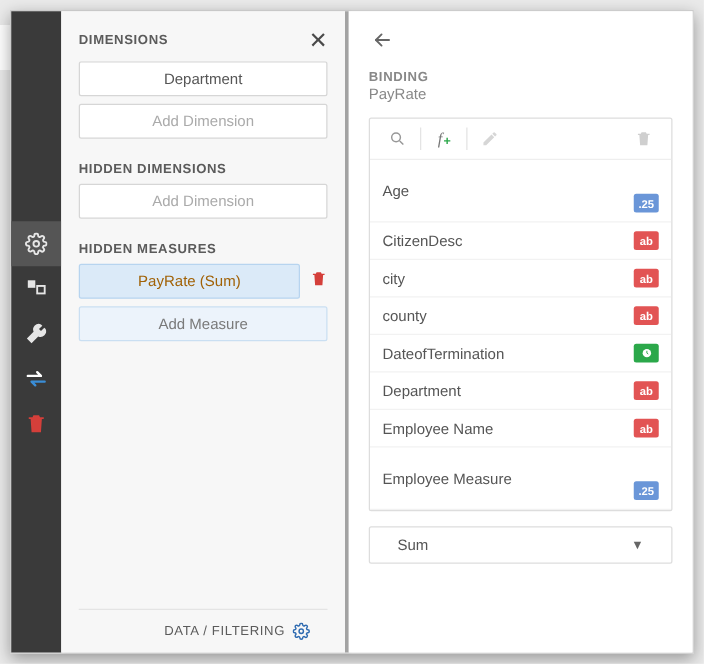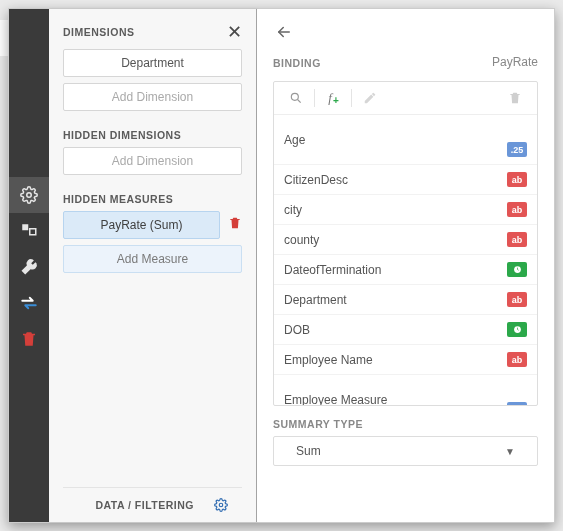--- a/index.html
+++ b/index.html
@@ -6,41 +6,41 @@
 body { width: 563px; height: 531px; background: #eaeaea; position: relative; overflow: hidden; }
 .canvas { position: absolute; inset: 8px; box-shadow: 0 4px 12px rgba(0,0,0,.35); background: #f3f3f3; display: flex; border: 1px solid #ccc; }
 .gutter-under { position: absolute; left: 0; top: 20px; width: 80px; height: 36px; background: #fff; }
 .gutter-text { position: absolute; left: 12px; top: 28px; font-size: 12px; color: #888; }
 .search-under { position: absolute; right: 16px; top: 236px; font-size: 12px; color: #999; }
 .toolbar { width: 40px; background: #3a3a3a; display: flex; flex-direction: column; padding-top: 168px; position: relative; z-index: 2; }
 .toolbar .tbtn { width: 40px; height: 36px; display: flex; align-items: center; justify-content: center; color: #e6e6e6; cursor: pointer; }
 .toolbar .tbtn svg { width: 18px; height: 18px; }
 .toolbar .tbtn.active { background: #555; }
 .toolbar .tbtn.red { color: #d43f3a; }
-.panel-left { width: 208px; background: #f7f7f7; border-right: 1px solid #a3a3a3; display: flex; flex-direction: column; position: relative; z-index: 2; box-shadow: 1px 0 3px rgba(0,0,0,.05); }
+.panel-left { width: 230px; background: #f7f7f7; border-right: 3px solid #a3a3a3; display: flex; flex-direction: column; position: relative; z-index: 2; box-shadow: 1px 0 3px rgba(0,0,0,.05); }
 .pl-head { padding: 14px 14px 8px; display: flex; justify-content: space-between; align-items: center; }
 .pl-head .sh { font-size: 10.5px; font-weight: 700; letter-spacing: .5px; color: #5b5b5b; }
 .close-x { font-size: 18px; color: #4a4a4a; cursor: pointer; line-height: 1; }
 .pl-body { flex: 1; padding: 0 14px; display: flex; flex-direction: column; overflow-y: auto; }
 .sect-label { font-size: 10.5px; font-weight: 700; letter-spacing: .5px; color: #5b5b5b; margin: 12px 0 6px; }
 .itembox { background: #fff; border: 1px solid #d6d6d6; border-radius: 2px; text-align: center; padding: 6px 0; font-size: 12px; color: #555; margin-bottom: 6px; }
 .itembox.ghost { color: #aaa; }
 .hm-row { display: flex; align-items: center; gap: 8px; margin-bottom: 6px; }
-.hm-row .itembox { flex: 1; margin-bottom: 0; background: #dbeaf8; border-color: #b7d4ef; color: #404040; }
+.hm-row .itembox { flex: 1; margin-bottom: 0; background: #dbeaf8; border-color: #b7d4ef; color: #a16207; }
 .hm-row .trash { color: #d43f3a; cursor: pointer; }
 .hm-add { background: #ecf3fb; border: 1px solid #cadff2; border-radius: 2px; text-align: center; padding: 6px 0; font-size: 12px; color: #7a7a7a; }
 .pl-bottom { margin-top: auto; border-top: 1px solid #e4e4e4; }
-.df-head { display: flex; align-items: center; justify-content: flex-end; gap: 20px; padding: 10px 14px; font-size: 10.5px; font-weight: 700; letter-spacing: .5px; color: #5b5b5b; }
+.df-head { display: flex; align-items: center; justify-content: flex-end; gap: 6px; padding: 10px 14px; font-size: 10.5px; font-weight: 400; letter-spacing: .5px; color: #5b5b5b; }
 .df-head svg { width: 14px; height: 14px; color: #2f6bb1; }
 .ods { background: #ececec; border-top: 1px solid #ddd; text-align: center; padding: 8px 0 4px; font-size: 12px; color: #888; }
 .panel-right { flex: 1; background: #fff; display: flex; flex-direction: column; position: relative; z-index: 2; }
 .pr-top { padding: 12px 16px 4px; }
 .back-arrow { color: #666; cursor: pointer; display: inline-flex; padding: 2px; }
 .back-arrow svg { width: 18px; height: 18px; }
-.binding-row { display: flex; justify-content: space-between; align-items: flex-end; margin-top: 10px; }
+.binding-row { display: flex; justify-content: space-between; align-items: flex-start; margin-top: 10px; flex-direction: column; }
 .binding-row .lab { font-size: 10.5px; font-weight: 700; letter-spacing: .5px; color: #888; }
 .binding-row .val { font-size: 12px; color: #888; }
 .fieldbox { margin: 8px 16px 0; border: 1px solid #ddd; border-radius: 2px; }
 .fieldtools { display: flex; align-items: center; border-bottom: 1px solid #eee; padding: 6px 8px; gap: 2px; }
 .fieldtools .ft { width: 28px; height: 20px; display: flex; align-items: center; justify-content: center; color: #989898; cursor: pointer; }
 .fieldtools .divider { width: 1px; height: 18px; background: #e4e4e4; margin: 0 2px; }
 .fieldtools .ft svg { width: 14px; height: 14px; }
 .fieldtools .ft.fx { font-size: 13px; font-style: italic; font-family: Georgia, serif; color: #777; position: relative; }
 .fieldtools .ft.fx .plus { color: #2ba84a; font-weight: bold; font-style: normal; font-size: 10px; position: relative; top: 2px; left: 1px; }
 .fieldtools .ft.right { margin-left: auto; color: #cfcfcf; }
@@ -193,41 +193,31 @@
                 <circle cx="12" cy="12" r="9"></circle>
                 <path d="M12 7v5l3 2" stroke="#2ba84a" stroke-width="2" fill="none"></path>
               </svg>
             </span>
           </div>
           <div class="fitem">
             <span>Department</span>
             <span class="badge text">ab</span>
           </div>
           <div class="fitem">
-            <span>DOB</span>
-            <span class="badge date">
-              <svg viewBox="0 0 24 24" fill="currentColor">
-                <circle cx="12" cy="12" r="9"></circle>
-                <path d="M12 7v5l3 2" stroke="#2ba84a" stroke-width="2" fill="none"></path>
-              </svg>
-            </span>
-          </div>
-          <div class="fitem">
             <span>Employee Name</span>
             <span class="badge text">ab</span>
           </div>
           <div class="fitem">
             <span>Employee Measure</span>
             <span class="badge num">.25</span>
           </div>
         </div>
     </div>
 
     <div class="summary-sec">
-      <div class="lab">SUMMARY TYPE</div>
       <div class="select">
         <span>Sum</span>
         <span class="caret">▼</span>
       </div>
     </div>
   </div>
 
 </div>
 
 </body></html>

